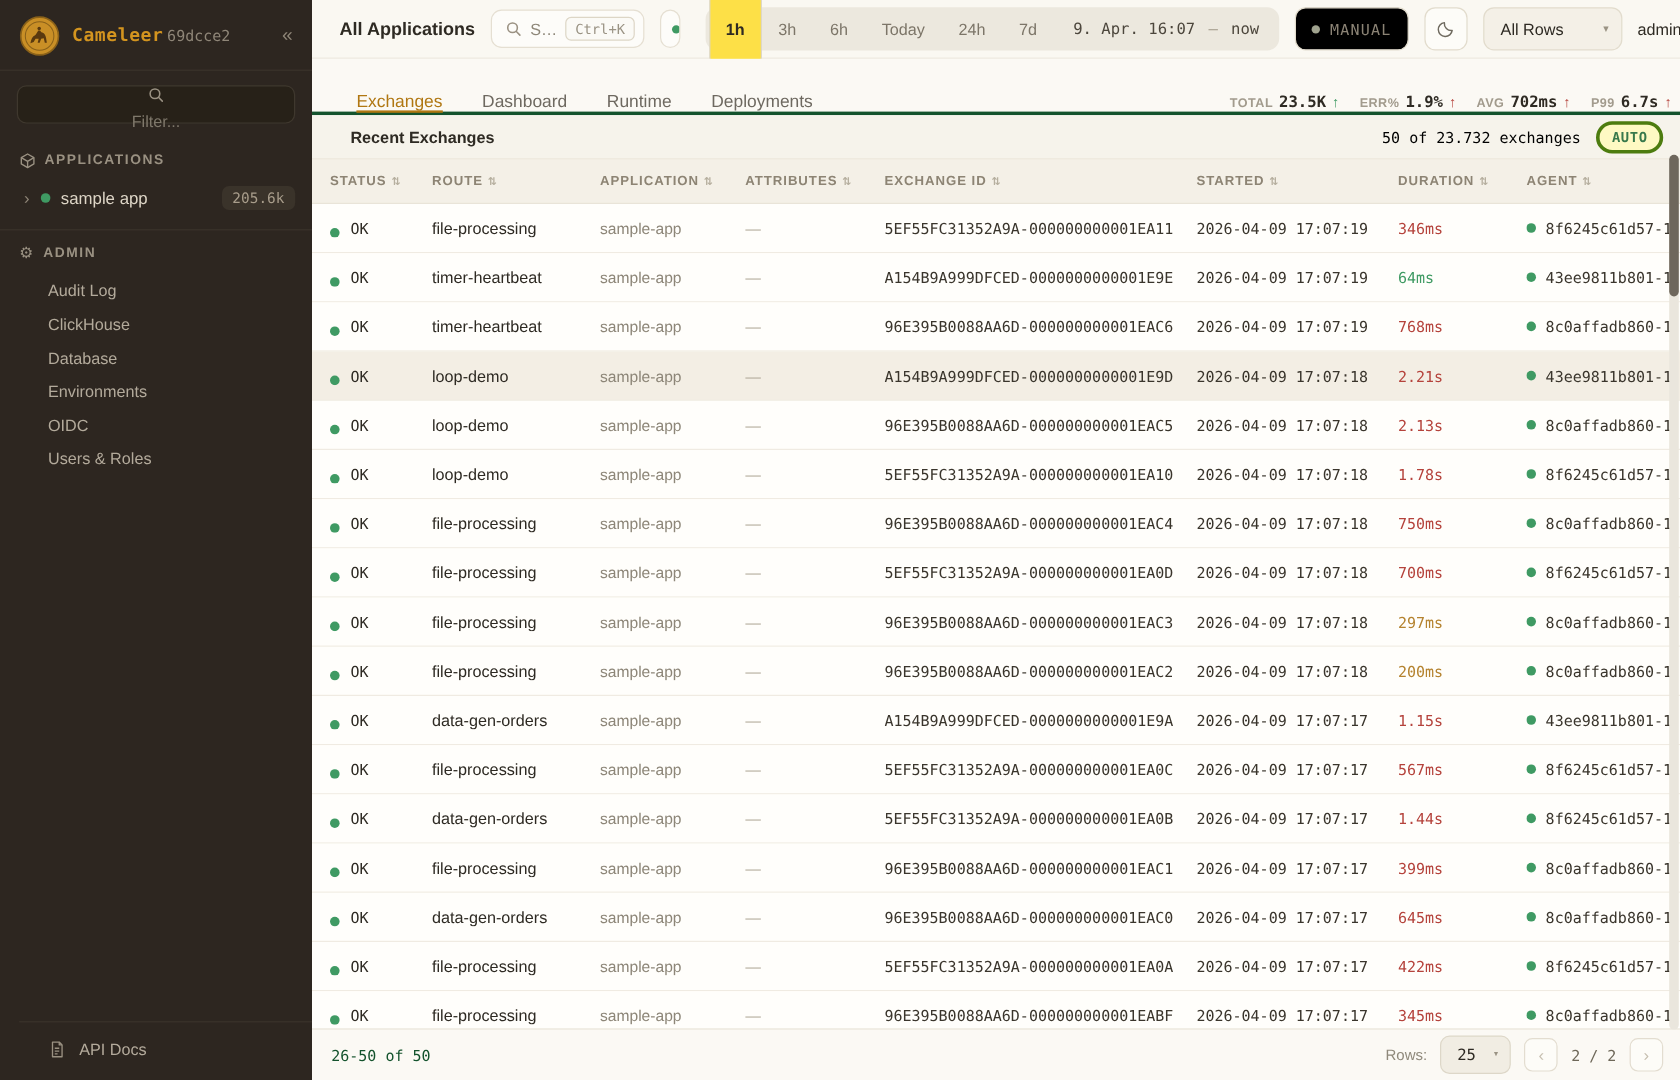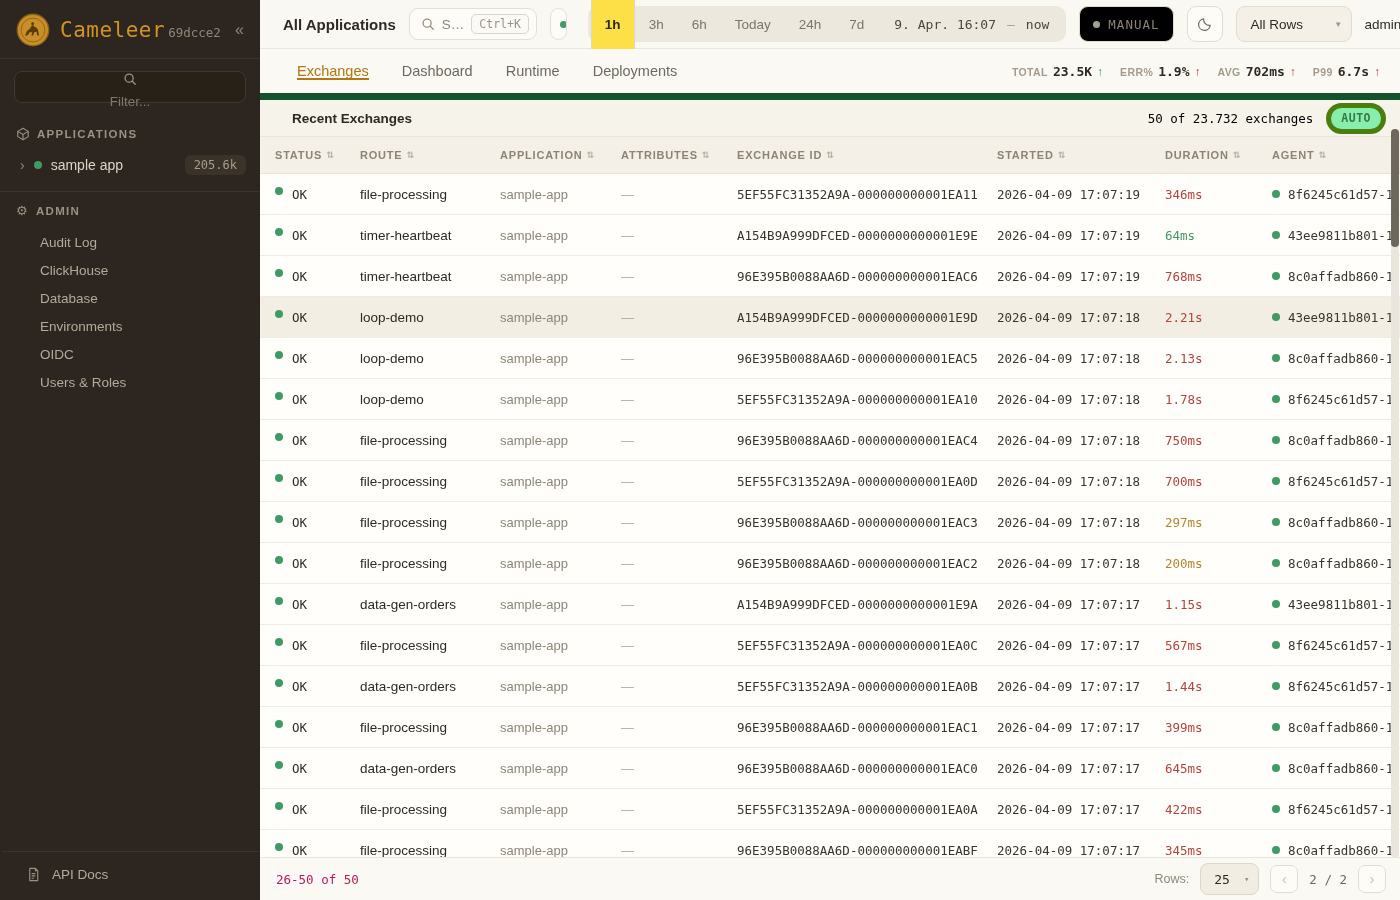--- a/index.html
+++ b/index.html
@@ -6,34 +6,34 @@
   body{width:1400px;height:900px;overflow:hidden;
        font-family:"Liberation Sans","DejaVu Sans",sans-serif;
        -webkit-font-smoothing:antialiased;color:#2e2a23;}
   .mono{font-family:"DejaVu Sans Mono","Liberation Mono",monospace;}
   .app{display:flex;width:1400px;height:900px;}
 
   
   .sidebar{flex:0 0 260px;width:260px;background:var(--sidebar-bg,#2d2620);color:#b3aa9b;position:relative;}
   .sb-header{display:flex;align-items:center;gap:10px;padding:12px 12px 11px 16px;height:35px;}
   .logo{width:34px;height:34px;flex:0 0 34px;}
-  .brand{font-family:"DejaVu Sans Mono","Liberation Mono",monospace;font-weight:normal;font-size:21px;color:var(--brand-gold,#d3941f);letter-spacing:.5px;}
+  .brand{font-family:"DejaVu Sans Mono","Liberation Mono",monospace;font-weight:bold;font-size:15px;color:var(--brand-gold,#d3941f);letter-spacing:.5px;}
   .ver{font-family:"DejaVu Sans Mono","Liberation Mono",monospace;font-size:12.5px;color:#8f8678;margin-left:3px;}
   .collapse{margin-left:auto;color:#8f8678;font-size:16px;cursor:pointer;padding:0 4px;}
   .sb-divider{height:1px;background:#3b342b;}
   .filter-box{margin:12px 14px;height:30px;border:1px solid #403929;border:1px solid #3f382e;background:#272118;border-radius:8px;display:flex;align-items:center;gap:8px;padding:0 10px;color:#7f786b;font-size:13.5px;cursor:text;flex-direction:column;}
   .sb-section-title{display:flex;align-items:center;gap:7px;padding:12px 16px 8px;font-size:11.5px;font-weight:bold;letter-spacing:1.3px;color:#9a9182;}
   .gear-glyph{font-size:13px;line-height:1;color:#9a9182;}
   .app-item{display:flex;align-items:center;gap:9px;padding:6px 14px 6px 20px;font-size:14px;color:#ddd5c6;cursor:pointer;}
   .chev{color:#8f8678;font-size:14px;}
   .dot{width:8px;height:8px;border-radius:50%;background:var(--ok-green,#3f9a63);display:inline-block;flex:0 0 8px;}
   .count-badge{margin-left:auto;background:#3a332a;color:#a89d8b;font-family:"DejaVu Sans Mono","Liberation Mono",monospace;font-size:12px;padding:3px 9px;border-radius:6px;}
   .admin-items{display:flex;flex-direction:column;padding:4px 0 10px;}
   .admin-item{padding:7px 16px 7px 40px;font-size:13.5px;line-height:14px;color:#b3aa9b;cursor:pointer;}
-  .sb-bottom{position:absolute;bottom:0;left:2px;right:0;}
+  .sb-bottom{position:absolute;bottom:0;left:16px;right:0;}
   .api-docs{display:flex;align-items:center;gap:11px;padding:15px 16px 18px 24px;font-size:13.5px;color:#b3aa9b;cursor:pointer;}
   .sb-icon{color:#9a9182;display:inline-flex;}
 
   
   .main{flex:1;min-width:0;display:flex;flex-direction:column;background:#fffefb;position:relative;}
 
   
   .topbar{flex:0 0 48px;height:48px;background:#faf8f2;border-bottom:1px solid #ece7dc;display:flex;align-items:center;padding:0 12px 0 23px;gap:13px;}
   .topbar-title{font-size:15px;font-weight:bold;color:#2e2a23;white-space:nowrap;}
   .search-pill{height:30px;background:#fdfcf9;border:1px solid #e5dfd2;border-radius:9px;display:flex;align-items:center;gap:7px;padding:0 7px 0 11px;color:#8d8678;cursor:text;}
@@ -48,63 +48,63 @@
   .seg-date .sep{color:#a49c8c;}
   .right-cluster{margin-left:auto;display:flex;align-items:center;gap:13px;}
   .manual-btn{height:34px;border:1px solid #e2dccd;background:#000000;border-radius:9px;display:flex;align-items:center;gap:8px;padding:0 13px;font-family:"DejaVu Sans Mono","Liberation Mono",monospace;font-size:12.5px;letter-spacing:1px;color:#8b8375;cursor:pointer;white-space:nowrap;}
   .manual-btn .dot{width:7px;height:7px;flex:0 0 7px;background:#a0a38f;}
   .icon-btn{width:34px;height:34px;border:1px solid #e2dccd;background:#fdfcf8;border-radius:9px;display:flex;align-items:center;justify-content:center;color:#6f6a5f;cursor:pointer;}
   .env-select{height:34px;min-width:90px;border:1px solid #e2dccd;background:#f4f0e7;border-radius:9px;display:flex;align-items:center;justify-content:space-between;gap:16px;padding:0 10px 0 14px;font-size:13.5px;color:#2e2a23;cursor:pointer;}
   .caret{color:#9a9384;font-size:9px;}
   .user-name{font-size:13.5px;color:#2e2a23;}
 
   
-  .tabbar{flex:0 0 44px;height:44px;background:#fbf9f4;border-bottom:7px solid #14532d;display:flex;align-items:center;gap:33px;padding:0 20px 0 37px;}
+  .tabbar{flex:0 0 44px;height:44px;background:#fbf9f4;border-bottom:3px solid #14532d;display:flex;align-items:flex-end;gap:33px;padding:0 7px 0 37px;}
   .tab{display:flex;align-items:center;font-size:14.5px;color:#6e6960;position:relative;cursor:pointer;white-space:nowrap;}
   .tab.active{color:var(--accent,#b07712);}
   .tab.active::after{content:"";position:absolute;left:0;right:0;bottom:-1px;height:2px;background:var(--accent,#b07712);}
   .stats{margin-left:auto;display:flex;align-items:center;gap:17px;}
   .stat{display:flex;align-items:baseline;gap:5px;cursor:default;}
   .stat-label{font-size:10.5px;font-weight:bold;letter-spacing:.4px;color:#a29b8d;}
   .stat-value{font-family:"DejaVu Sans Mono","Liberation Mono",monospace;font-size:13px;font-weight:bold;color:#2e2a23;}
   .stat-arrow{font-size:12px;font-weight:bold;}
   .stat-arrow.green{color:var(--ok-green,#3f8f5f);}
   .stat-arrow.red{color:var(--err-red,#b5433c);}
 
   
   .section-bar{flex:0 0 36px;height:36px;background:#f6f3eb;border-bottom:1px solid #e9e4d8;display:flex;align-items:center;padding:0 14px 0 32px;}
   .section-title{font-size:13.5px;font-weight:600;color:#2e2a23;}
   .section-right{margin-left:auto;display:flex;align-items:center;gap:13px;}
   .count-text{font-family:"DejaVu Sans Mono","Liberation Mono",monospace;font-size:12.5px;color:#000000;}
-  .auto-badge{font-family:"DejaVu Sans Mono","Liberation Mono",monospace;font-size:11.5px;font-weight:bold;color:#38794b;background:#86efac;border:5px solid #4d7c0f;border-radius:999px;padding:3px 10px 4px;letter-spacing:.5px;cursor:pointer;}
+  .auto-badge{font-family:"DejaVu Sans Mono","Liberation Mono",monospace;font-size:11.5px;font-weight:bold;color:#38794b;background:#fef9c3;border:3px solid #4d7c0f;border-radius:999px;padding:3px 10px 4px;letter-spacing:.5px;cursor:pointer;}
 
   
   .grid-cols{display:grid;grid-template-columns:85px 140px 121px 116px 260px 168px 107px 1fr;align-items:center;padding-left:15px;padding-right:8px;}
   .thead{flex:0 0 36px;height:36px;background:#f4f0e7;border-bottom:1px solid #e9e4d8;}
   .th{display:flex;align-items:center;gap:4px;font-size:11px;font-weight:bold;letter-spacing:.8px;color:#8d8474;cursor:pointer;white-space:nowrap;}
   .sort-icon{font-size:9px;color:#b6af9f;}
   .tbody{flex:1;overflow:hidden;background:#fffefb;}
   .row{height:40px;border-bottom:1px solid #f0ebe2;background:#fffefb;cursor:pointer;}
   .row.highlight{background:#f3eee4;}
   .cell{white-space:nowrap;overflow:hidden;}
-  .status-cell{display:flex;gap:9px;align-items:flex-start;font-family:"DejaVu Sans Mono","Liberation Mono",monospace;font-size:12.5px;color:#2e2a23;}
+  .status-cell{display:flex;gap:9px;align-items:flex-end;font-family:"DejaVu Sans Mono","Liberation Mono",monospace;font-size:12.5px;color:#2e2a23;}
   .route-cell{font-size:13.5px;color:#2e2a23;font-weight:500;}
   .app-cell{font-size:13px;color:#8d8678;}
   .attr-cell{font-size:13px;color:#b3ab9c;}
   .id-cell{font-size:12.5px;color:#3a352c;}
   .started-cell{font-size:12.5px;color:#3a352c;}
   .dur-cell{font-size:12.5px;}
   .dur-cell .fast{color:var(--ok-green,#41905d);}
   .dur-cell .warn{color:var(--warn-amber,#b5832f);}
   .dur-cell .slow{color:var(--err-red,#b5433c);}
   .agent-cell{display:flex;gap:8px;align-items:center;font-size:12.5px;color:#3a352c;font-family:"DejaVu Sans Mono","Liberation Mono",monospace;}
 
   
   .footer{flex:0 0 42px;height:42px;border-top:1px solid #eae5d9;background:#fbf9f4;display:flex;align-items:center;padding:0 14px 0 16px;margin-top:auto;}
-  .range-text{font-family:"DejaVu Sans Mono","Liberation Mono",monospace;font-size:12.5px;color:#be185d;}
+  .range-text{font-family:"DejaVu Sans Mono","Liberation Mono",monospace;font-size:12.5px;color:#14532d;}
   .footer-right{margin-left:auto;display:flex;align-items:center;gap:11px;}
   .rows-label{font-size:12.5px;color:#8f897b;}
   .rows-select{height:30px;background:#f1ede3;border:1px solid #ddd7c8;border-radius:8px;display:flex;align-items:center;gap:14px;padding:0 9px 0 13px;font-family:"DejaVu Sans Mono","Liberation Mono",monospace;font-size:13px;color:#2e2a23;cursor:pointer;}
   .pager-btn{width:26px;height:26px;border:1px solid #e3ddd0;border-radius:7px;background:#fdfcf8;color:#c6bfb0;display:flex;align-items:center;justify-content:center;font-size:14px;cursor:pointer;}
   .page-indicator{font-family:"DejaVu Sans Mono","Liberation Mono",monospace;font-size:12.5px;color:#6e6859;}
 
   
   .v-scrollbar{position:absolute;top:129px;bottom:42px;right:1px;width:8px;}
   .v-track{position:absolute;inset:0;background:#eae6dd;border-radius:4px;}
   .v-thumb{position:absolute;top:0;left:0;width:8px;height:118px;background:#6e675c;border-radius:4px;cursor:grab;}

